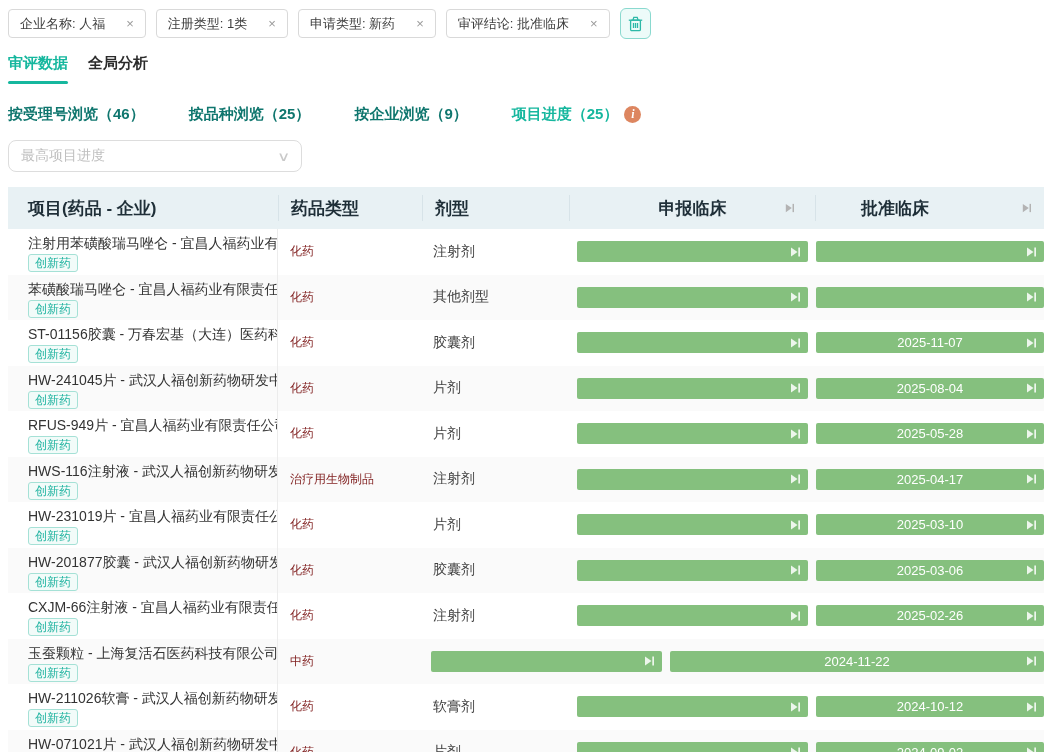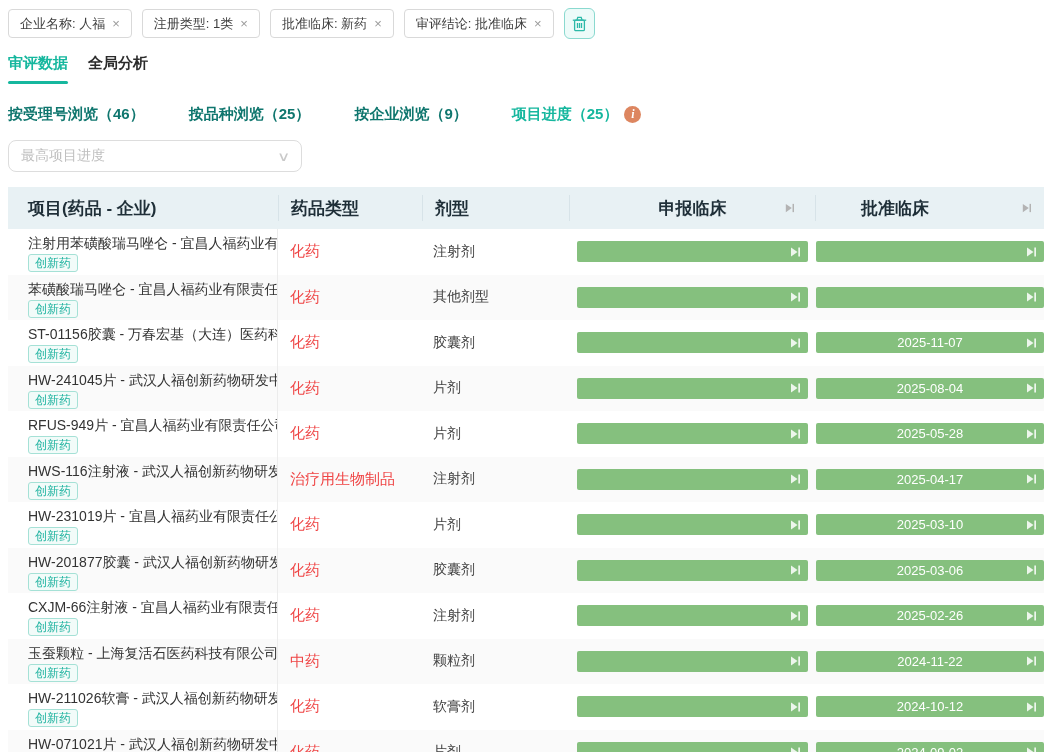--- a/index.html
+++ b/index.html
@@ -1,21 +1,21 @@
 <!DOCTYPE html>
 <html><head>
 <meta charset="utf-8">
 <style>
   * { margin:0; padding:0; box-sizing:border-box; }
   html,body { width:1044px; height:752px; overflow:hidden; background:#fff;
     font-family:"Liberation Sans","DejaVu Sans",sans-serif; }
 
   
   .filter-bar { display:flex; align-items:center; gap:10px; padding:8px 0 0 8px; }
-  .tag { display:inline-flex; align-items:center; gap:7px; height:29px; padding:0 11px;
+  .tag { display:inline-flex; align-items:center; gap:21px; height:29px; padding:0 11px;
     border:1px solid #d9d9d9; border-radius:4px; font-size:13px; color:#3d3d3d; background:#fff; cursor:default; }
   .tag .x { color:#9a9a9a; font-size:13px; cursor:pointer; line-height:1; }
   .trash-btn { width:31px; height:31px; border:1px solid #8ad9cf; background:#edfbf9;
     border-radius:6px; display:flex; align-items:center; justify-content:center; cursor:pointer; }
 
   
   .tabs { display:flex; gap:20px; padding:15px 0 0 8px; border-bottom:1px solid transparent; }
   .tab { font-size:15px; font-weight:bold; color:#2b2b2b; padding-bottom:11px; position:relative; cursor:pointer; }
   .tab.active { color:#16b79e; }
   .tab.active::after { content:""; position:absolute; left:0; right:0; bottom:0; height:3px;
@@ -48,21 +48,21 @@
   .th-arrow { position:absolute; top:50%; transform:translateY(-50%); display:flex; }
   .th4 .th-arrow { right:20px; }
   .th5 .th-arrow { right:12px; }
 
   .tr { display:flex; height:45.5px; background:#fff; }
   .tr:nth-child(even) { background:#fafafa; }
   .td1 { width:270px; padding:4px 8px 0 20px; border-right:1px solid #ececec; overflow:hidden; }
   .proj-name { font-size:14px; color:#333; white-space:nowrap; line-height:20px; cursor:pointer; }
   .badge { display:inline-block; margin-top:1px; font-size:12px; color:#1fb3a0; border:1px solid #a5e1d6;
     background:#f2fbf9; border-radius:3px; padding:0 6px; line-height:16px; }
-  .td2 { width:143px; padding-left:12px; display:flex; align-items:center; font-size:15px; color:#ef4444; }
+  .td2 { width:143px; padding-left:12px; display:flex; align-items:center; font-size:12px; color:#7f1d1d; }
   .td3 { width:146px; padding-left:12px; display:flex; align-items:center; font-size:14px; color:#404040; }
   .td4 { width:245px; display:flex; align-items:center; padding-left:10px; }
   .td5 { flex:1; display:flex; align-items:center; padding-left:4px; overflow:hidden; }
   .bar { position:relative; height:21px; background:#85c07e; border-radius:2px;
     display:flex; align-items:center; justify-content:center; cursor:pointer; }
   .td4 .bar { width:231px; }
   .td5 .bar { width:100%; }
   .bar-date { color:#fff; font-size:13px; }
   .bar-arrow { position:absolute; right:7px; top:50%; transform:translateY(-50%); display:flex; }
 </style>
@@ -72,21 +72,21 @@
 <div class="filter-bar">
   <span class="tag">
     <span>企业名称: 人福</span>
     <span class="x">×</span>
   </span>
   <span class="tag">
     <span>注册类型: 1类</span>
     <span class="x">×</span>
   </span>
   <span class="tag">
-    <span>批准临床: 新药</span>
+    <span>申请类型: 新药</span>
     <span class="x">×</span>
   </span>
   <span class="tag">
     <span>审评结论: 批准临床</span>
     <span class="x">×</span>
   </span>
   <span class="trash-btn">
     <span style="display:flex;">
       <svg width="15" height="16" viewBox="0 0 15 16">
         <g fill="none" stroke="#2cb9a8" stroke-width="1.3">
@@ -390,21 +390,20 @@
                 <path d="M2 1.5 L8.5 6 L2 10.5 Z" fill="rgba(255,255,255,0.85)"></path>
                 <rect x="9.3" y="1.5" width="1.7" height="9" fill="rgba(255,255,255,0.85)"></rect>
               </svg>
             </span>
           </div>
         </div>
       </div>
       <div class="tr">
         <div class="td1"><div class="proj-name">玉蚕颗粒 - 上海复活石医药科技有限公司</div><span class="badge">创新药</span></div>
         <div class="td2">中药</div>
-        <div class="td3">颗粒剂</div>
         <div class="td4">
           <div class="bar">
             <span class="bar-date"></span>
             <span class="bar-arrow">
               <svg width="12" height="12" viewBox="0 0 12 12">
                 <path d="M2 1.5 L8.5 6 L2 10.5 Z" fill="rgba(255,255,255,0.85)"></path>
                 <rect x="9.3" y="1.5" width="1.7" height="9" fill="rgba(255,255,255,0.85)"></rect>
               </svg>
             </span>
           </div>

